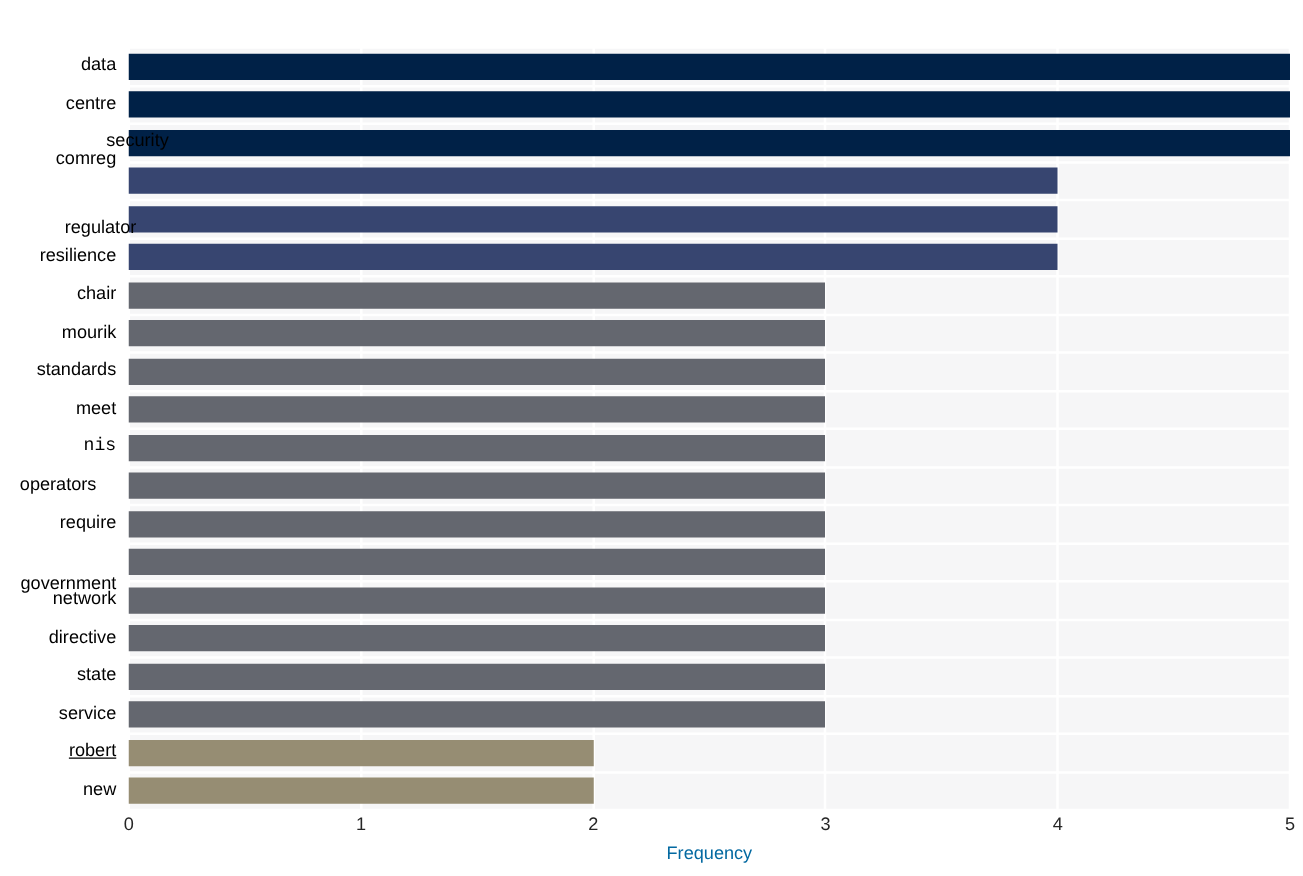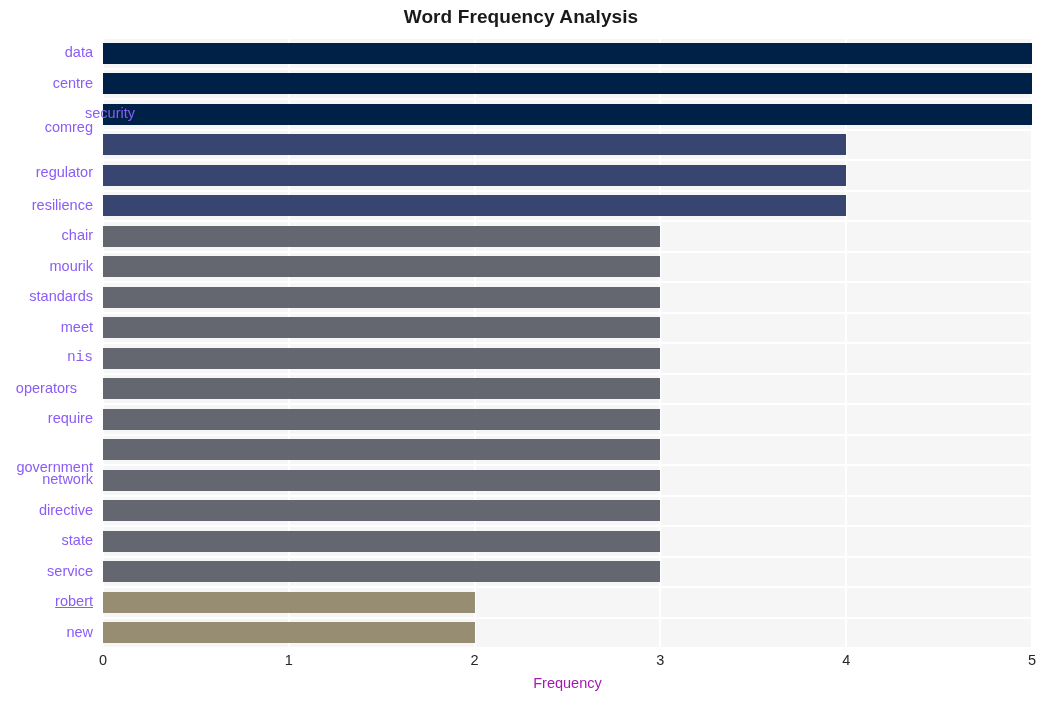--- a/index.html
+++ b/index.html
@@ -56,48 +56,47 @@
     position: absolute;
     left: 0;
     border-radius: 0;
   }
   .ylabel-wrap {
     position: absolute;
     left: 0;
     width: 93px;
     text-align: right;
     font-size: 14.5px;
-    color: #8b5cf6;
+    color: #000000;
     white-space: nowrap;
     line-height: 1;
   }
   .xtick {
     position: absolute;
     top: 652px;
     font-size: 14.5px;
     color: #262626;
     transform: translateX(-50%);
     white-space: nowrap;
   }
   #xaxis-label {
     position: absolute;
     left: 103px;
     top: 675px;
     width: 929px;
     text-align: center;
     font-size: 14.5px;
-    color: #a21caf;
+    color: #0369a1;
   }
 </style>
 </head>
 <body>
 
 <div id="figure">
 
-  <div id="chart-title">Word Frequency Analysis</div>
 
   <div id="plot-area">
     <div id="vgrid-layer">
         <div class="vgrid" style="left: -1px;"></div>
         <div class="vgrid" style="left: 184.8px;"></div>
         <div class="vgrid" style="left: 370.6px;"></div>
         <div class="vgrid" style="left: 556.4px;"></div>
         <div class="vgrid" style="left: 742.2px;"></div>
         <div class="vgrid" style="left: 928px;"></div>
       </div>
@@ -146,21 +145,21 @@
         <div class="bar" title="robert: 2" style="top: 553.75px; width: 371.6px; height: 21px; background: rgb(150, 141, 115);"></div>
         <div class="bar" title="new: 2" style="top: 584.25px; width: 371.6px; height: 21px; background: rgb(150, 141, 115);"></div>
       </div>
   </div>
 
   <div id="ylabels-layer">
       <div class="ylabel-wrap" style="top: 45.25px;">data</div>
       <div class="ylabel-wrap" style="top: 75.75px;">centre</div>
       <div class="ylabel-wrap" style="top: 106.25px; padding-left: 42px;">security</div>
       <div class="ylabel-wrap" style="top: 120px;">comreg</div>
-      <div class="ylabel-wrap" style="top: 165px;">regulator</div>
+      <div class="ylabel-wrap" style="top: 175px; padding-left: 16px;">regulator</div>
       <div class="ylabel-wrap" style="top: 197.75px;">resilience</div>
       <div class="ylabel-wrap" style="top: 228.25px;">chair</div>
       <div class="ylabel-wrap" style="top: 258.75px;">mourik</div>
       <div class="ylabel-wrap" style="top: 289.25px;">standards</div>
       <div class="ylabel-wrap" style="top: 319.75px;">meet</div>
       <div class="ylabel-wrap" style="top: 350.25px; font-family: Liberation Mono, monospace;">nis</div>
       <div class="ylabel-wrap" style="top: 380.75px; text-align: center;">operators</div>
       <div class="ylabel-wrap" style="top: 411.25px;">require</div>
       <div class="ylabel-wrap" style="top: 441.75px; margin-top: 18px;">government</div>
       <div class="ylabel-wrap" style="top: 472.25px;">network</div>

